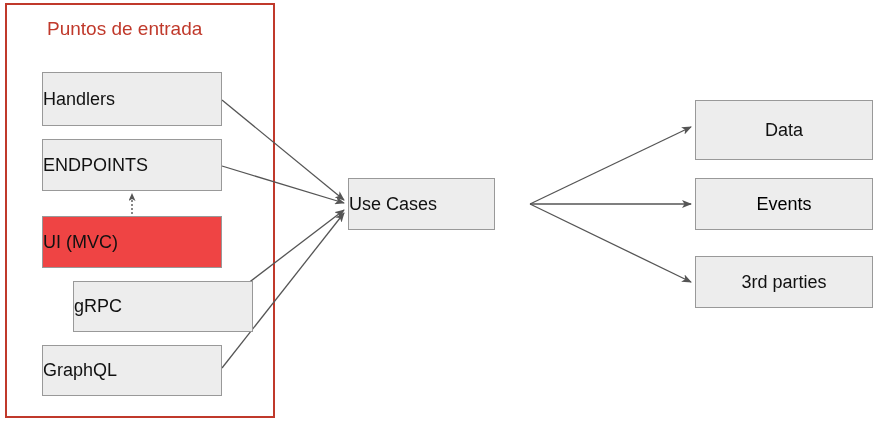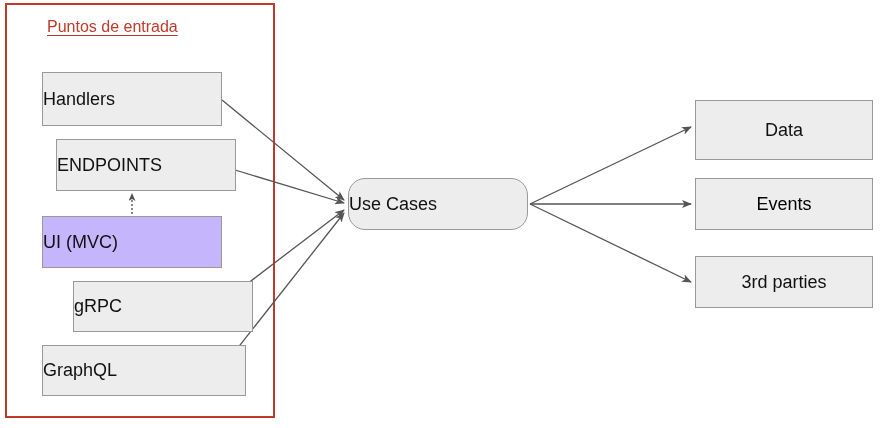--- a/index.html
+++ b/index.html
@@ -27,23 +27,22 @@
   }
   .group-frame {
     position: absolute;
     box-sizing: border-box;
     border: 2px solid #c0392b;
     background: transparent;
   }
   .group-title {
     position: absolute;
     color: #c0392b;
-    font-size: 16px;
+    font-size: 19px;
     line-height: 1;
-    text-decoration: underline;
     text-underline-offset: 3px;
     white-space: nowrap;
   }
   .node {
     position: absolute;
     box-sizing: border-box;
     background: #ededed;
     border: 1px solid #999999;
     display: flex;
     align-items: center;
@@ -85,33 +84,33 @@
         <line x1="530" y1="204" x2="691" y2="127" stroke="#555555" stroke-width="1.3" marker-end="url(#arrowhead)"></line>
         <line x1="530" y1="204" x2="691" y2="204" stroke="#555555" stroke-width="1.3" marker-end="url(#arrowhead)"></line>
         <line x1="530" y1="204" x2="691" y2="282" stroke="#555555" stroke-width="1.3" marker-end="url(#arrowhead)"></line>
       </g>
   </svg>
 
   <div id="node-layer">
       <div class="node left-align" style="left: 42px; top: 72px; width: 180px; height: 54px; background: rgb(237, 237, 237); border-color: rgb(153, 153, 153); color: rgb(17, 17, 17);">
         <span>Handlers</span>
       </div>
-      <div class="node left-align" style="left: 56px; top: 139px; width: 180px; height: 52px; background: rgb(237, 237, 237); border-color: rgb(153, 153, 153); color: rgb(17, 17, 17);">
+      <div class="node left-align" style="left: 42px; top: 139px; width: 180px; height: 52px; background: rgb(237, 237, 237); border-color: rgb(153, 153, 153); color: rgb(17, 17, 17);">
         <span>ENDPOINTS</span>
       </div>
-      <div class="node left-align" style="left: 42px; top: 216px; width: 180px; height: 52px; background: #c4b5fd; border-color: rgb(153, 153, 153); color: rgb(17, 17, 17);">
+      <div class="node left-align" style="left: 42px; top: 216px; width: 180px; height: 52px; background: #ef4444; border-color: rgb(153, 153, 153); color: rgb(17, 17, 17);">
         <span>UI (MVC)</span>
       </div>
       <div class="node left-align" style="left: 42px; top: 281px; width: 180px; height: 51px; background: rgb(237, 237, 237); border-color: rgb(153, 153, 153); color: rgb(17, 17, 17); margin-left: 31px;">
         <span>gRPC</span>
       </div>
-      <div class="node left-align" style="left: 42px; top: 345px; width: 204px; height: 51px; background: rgb(237, 237, 237); border-color: rgb(153, 153, 153); color: rgb(17, 17, 17);">
+      <div class="node left-align" style="left: 42px; top: 345px; width: 180px; height: 51px; background: rgb(237, 237, 237); border-color: rgb(153, 153, 153); color: rgb(17, 17, 17);">
         <span>GraphQL</span>
       </div>
-      <div class="node left-align" style="left: 348px; top: 178px; width: 180px; height: 52px; background: rgb(237, 237, 237); border-color: rgb(153, 153, 153); color: rgb(17, 17, 17); border-radius: 17px;">
+      <div class="node left-align" style="left: 348px; top: 178px; width: 147px; height: 52px; background: rgb(237, 237, 237); border-color: rgb(153, 153, 153); color: rgb(17, 17, 17);">
         <span>Use Cases</span>
       </div>
       <div class="node center-align" style="left: 695px; top: 100px; width: 178px; height: 60px; background: rgb(237, 237, 237); border-color: rgb(153, 153, 153); color: rgb(17, 17, 17);">
         <span>Data</span>
       </div>
       <div class="node center-align" style="left: 695px; top: 178px; width: 178px; height: 52px; background: rgb(237, 237, 237); border-color: rgb(153, 153, 153); color: #000000;">
         <span>Events</span>
       </div>
       <div class="node center-align" style="left: 695px; top: 256px; width: 178px; height: 52px; background: rgb(237, 237, 237); border-color: rgb(153, 153, 153); color: rgb(17, 17, 17);">
         <span>3rd parties</span>

